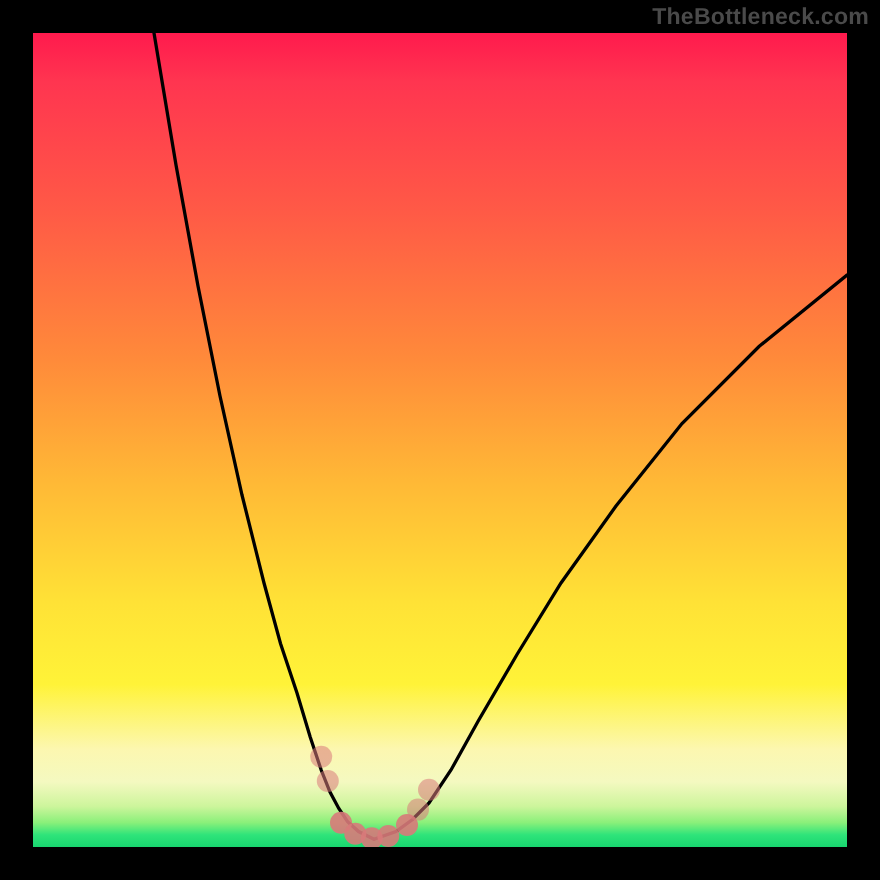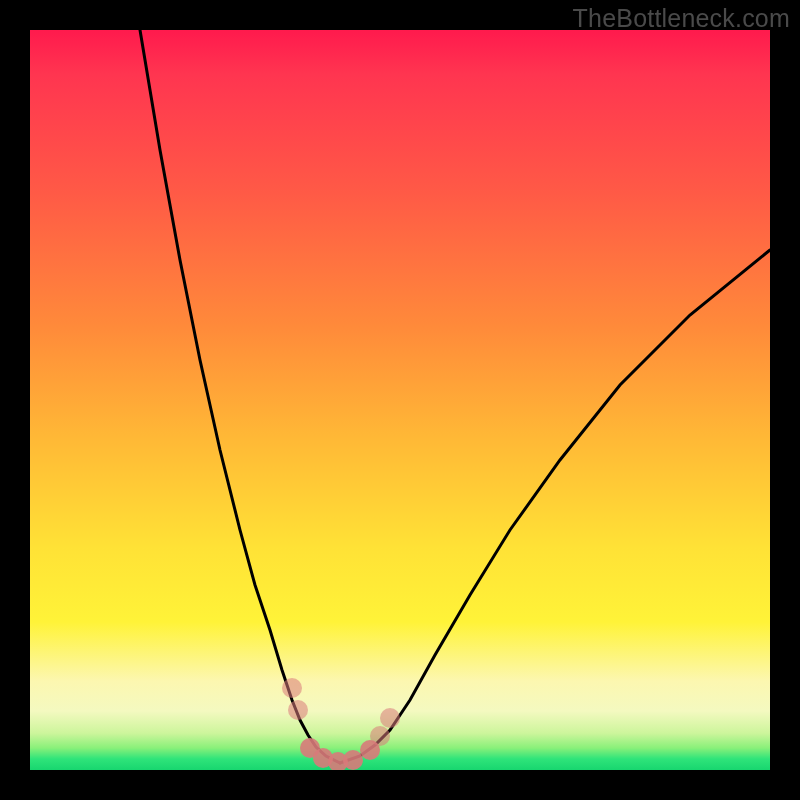--- a/index.html
+++ b/index.html
@@ -46,22 +46,22 @@
       #8af07a 97%,
       #2fe47a 98.5%,
       #18d66f 100%
     );
   }
   .watermark {
     position: absolute;
     top: 4px;
     right: 10px;
     color: #4a4a4a;
-    font-size: 25px;
-    font-weight: 400;
+    font-size: 21px;
+    font-weight: 700;
     letter-spacing: 0.2px;
     user-select: none;
   }
   svg.curves {
     position: absolute;
     inset: 0;
   }
 </style>
 </head>
 <body>

